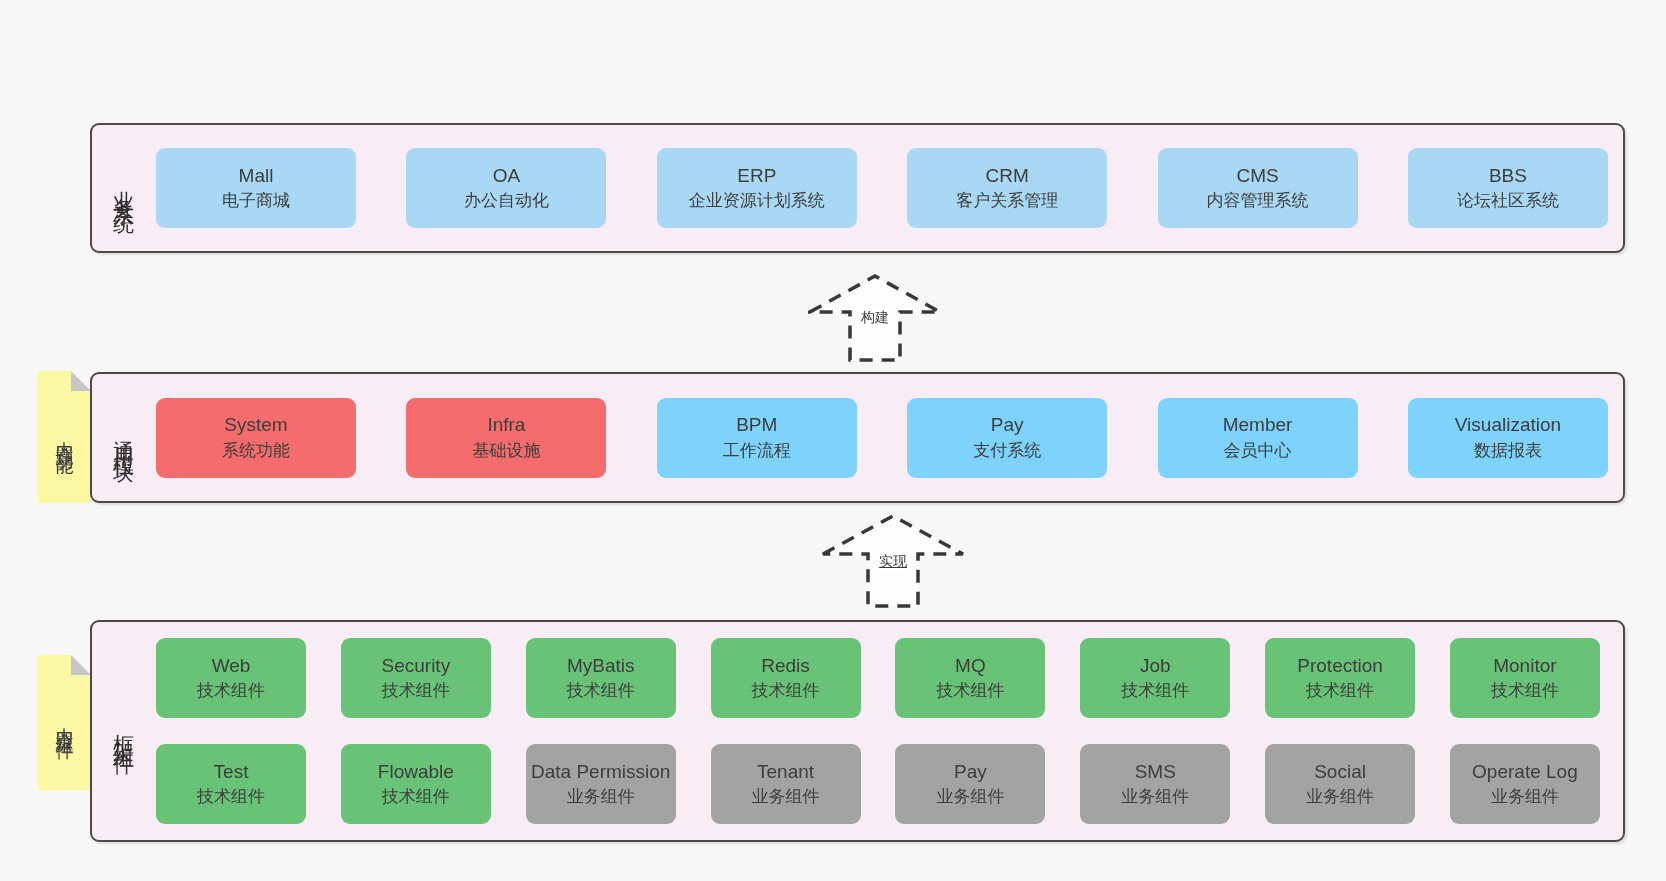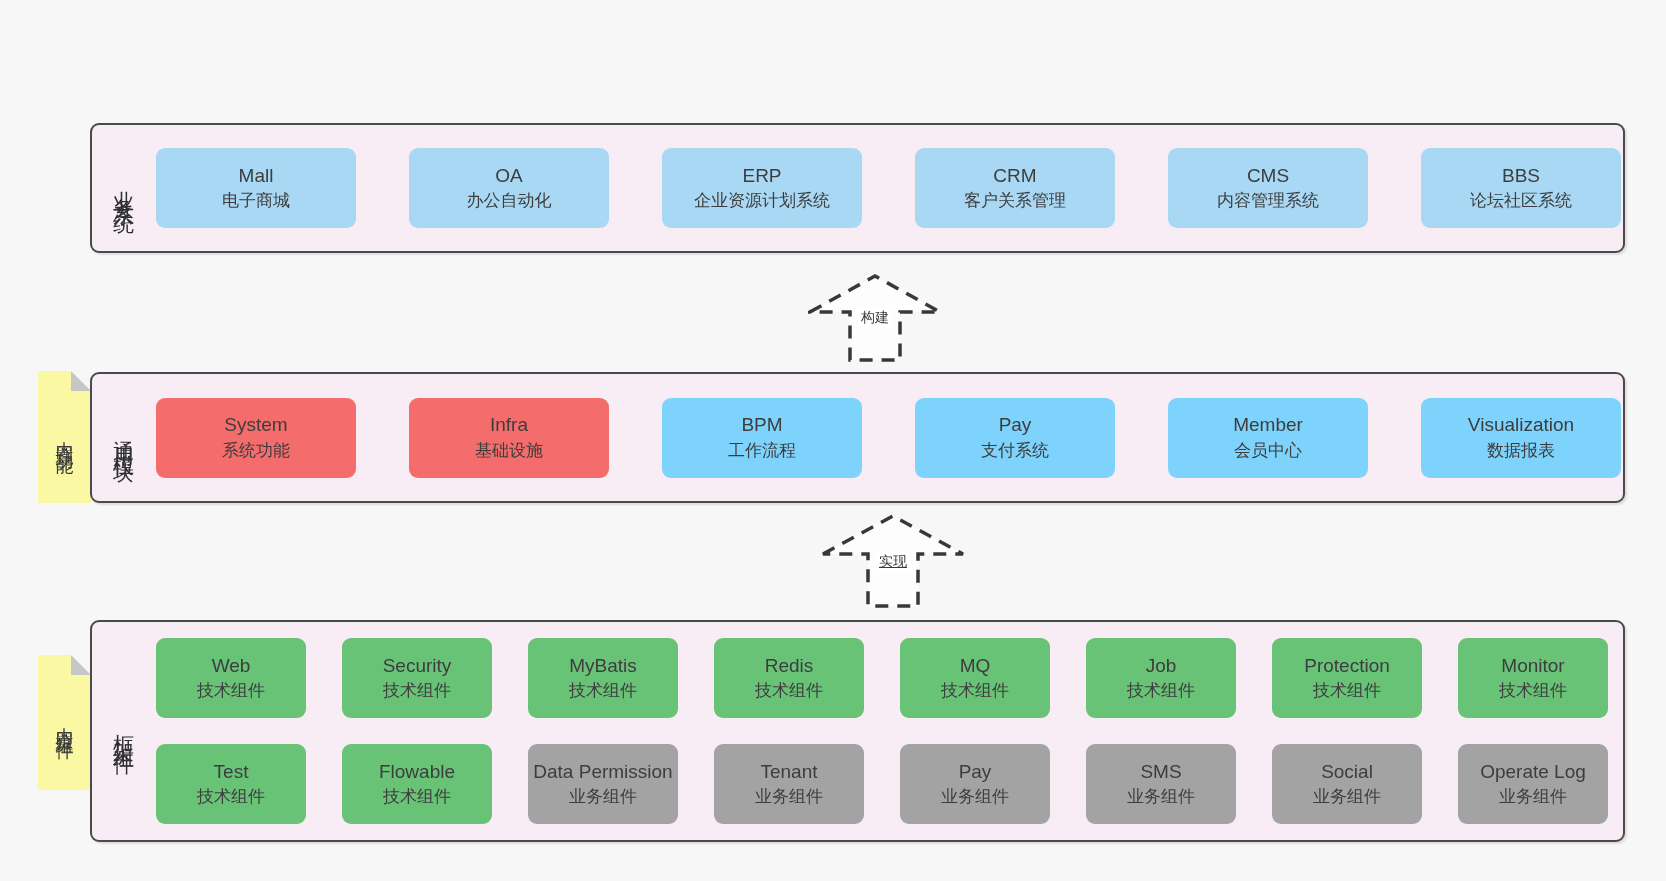--- a/index.html
+++ b/index.html
@@ -18,25 +18,25 @@
     box-shadow:2px 2px 2px rgba(0,0,0,0.10);
     display:flex; z-index:2;
   }
   .label-col { width:64px; display:flex; align-items:center; justify-content:center; }
   .vtext {
     writing-mode:vertical-lr; text-orientation:upright;
     font-size:21px; letter-spacing:7px; color:#2f2f2f; line-height:1;
   }
   .boxes {
     flex:1; display:flex; justify-content:space-between; align-items:center;
-    padding-right:2px;
+    padding-right:15px;
   }
   .rows2 {
     flex:1; display:flex; flex-direction:column; justify-content:center;
-    gap:26px; padding-right:15px;
+    gap:26px; padding-right:23px;
   }
   .rows2 .boxes { flex:0 0 auto; padding-right:0; }
 
   
   .box {
     border-radius:9px; display:flex; flex-direction:column;
     justify-content:center; align-items:center; text-align:center;
     line-height:1.45; padding:4px; box-sizing:border-box;
   }
   .box .t { font-size:19px; }

